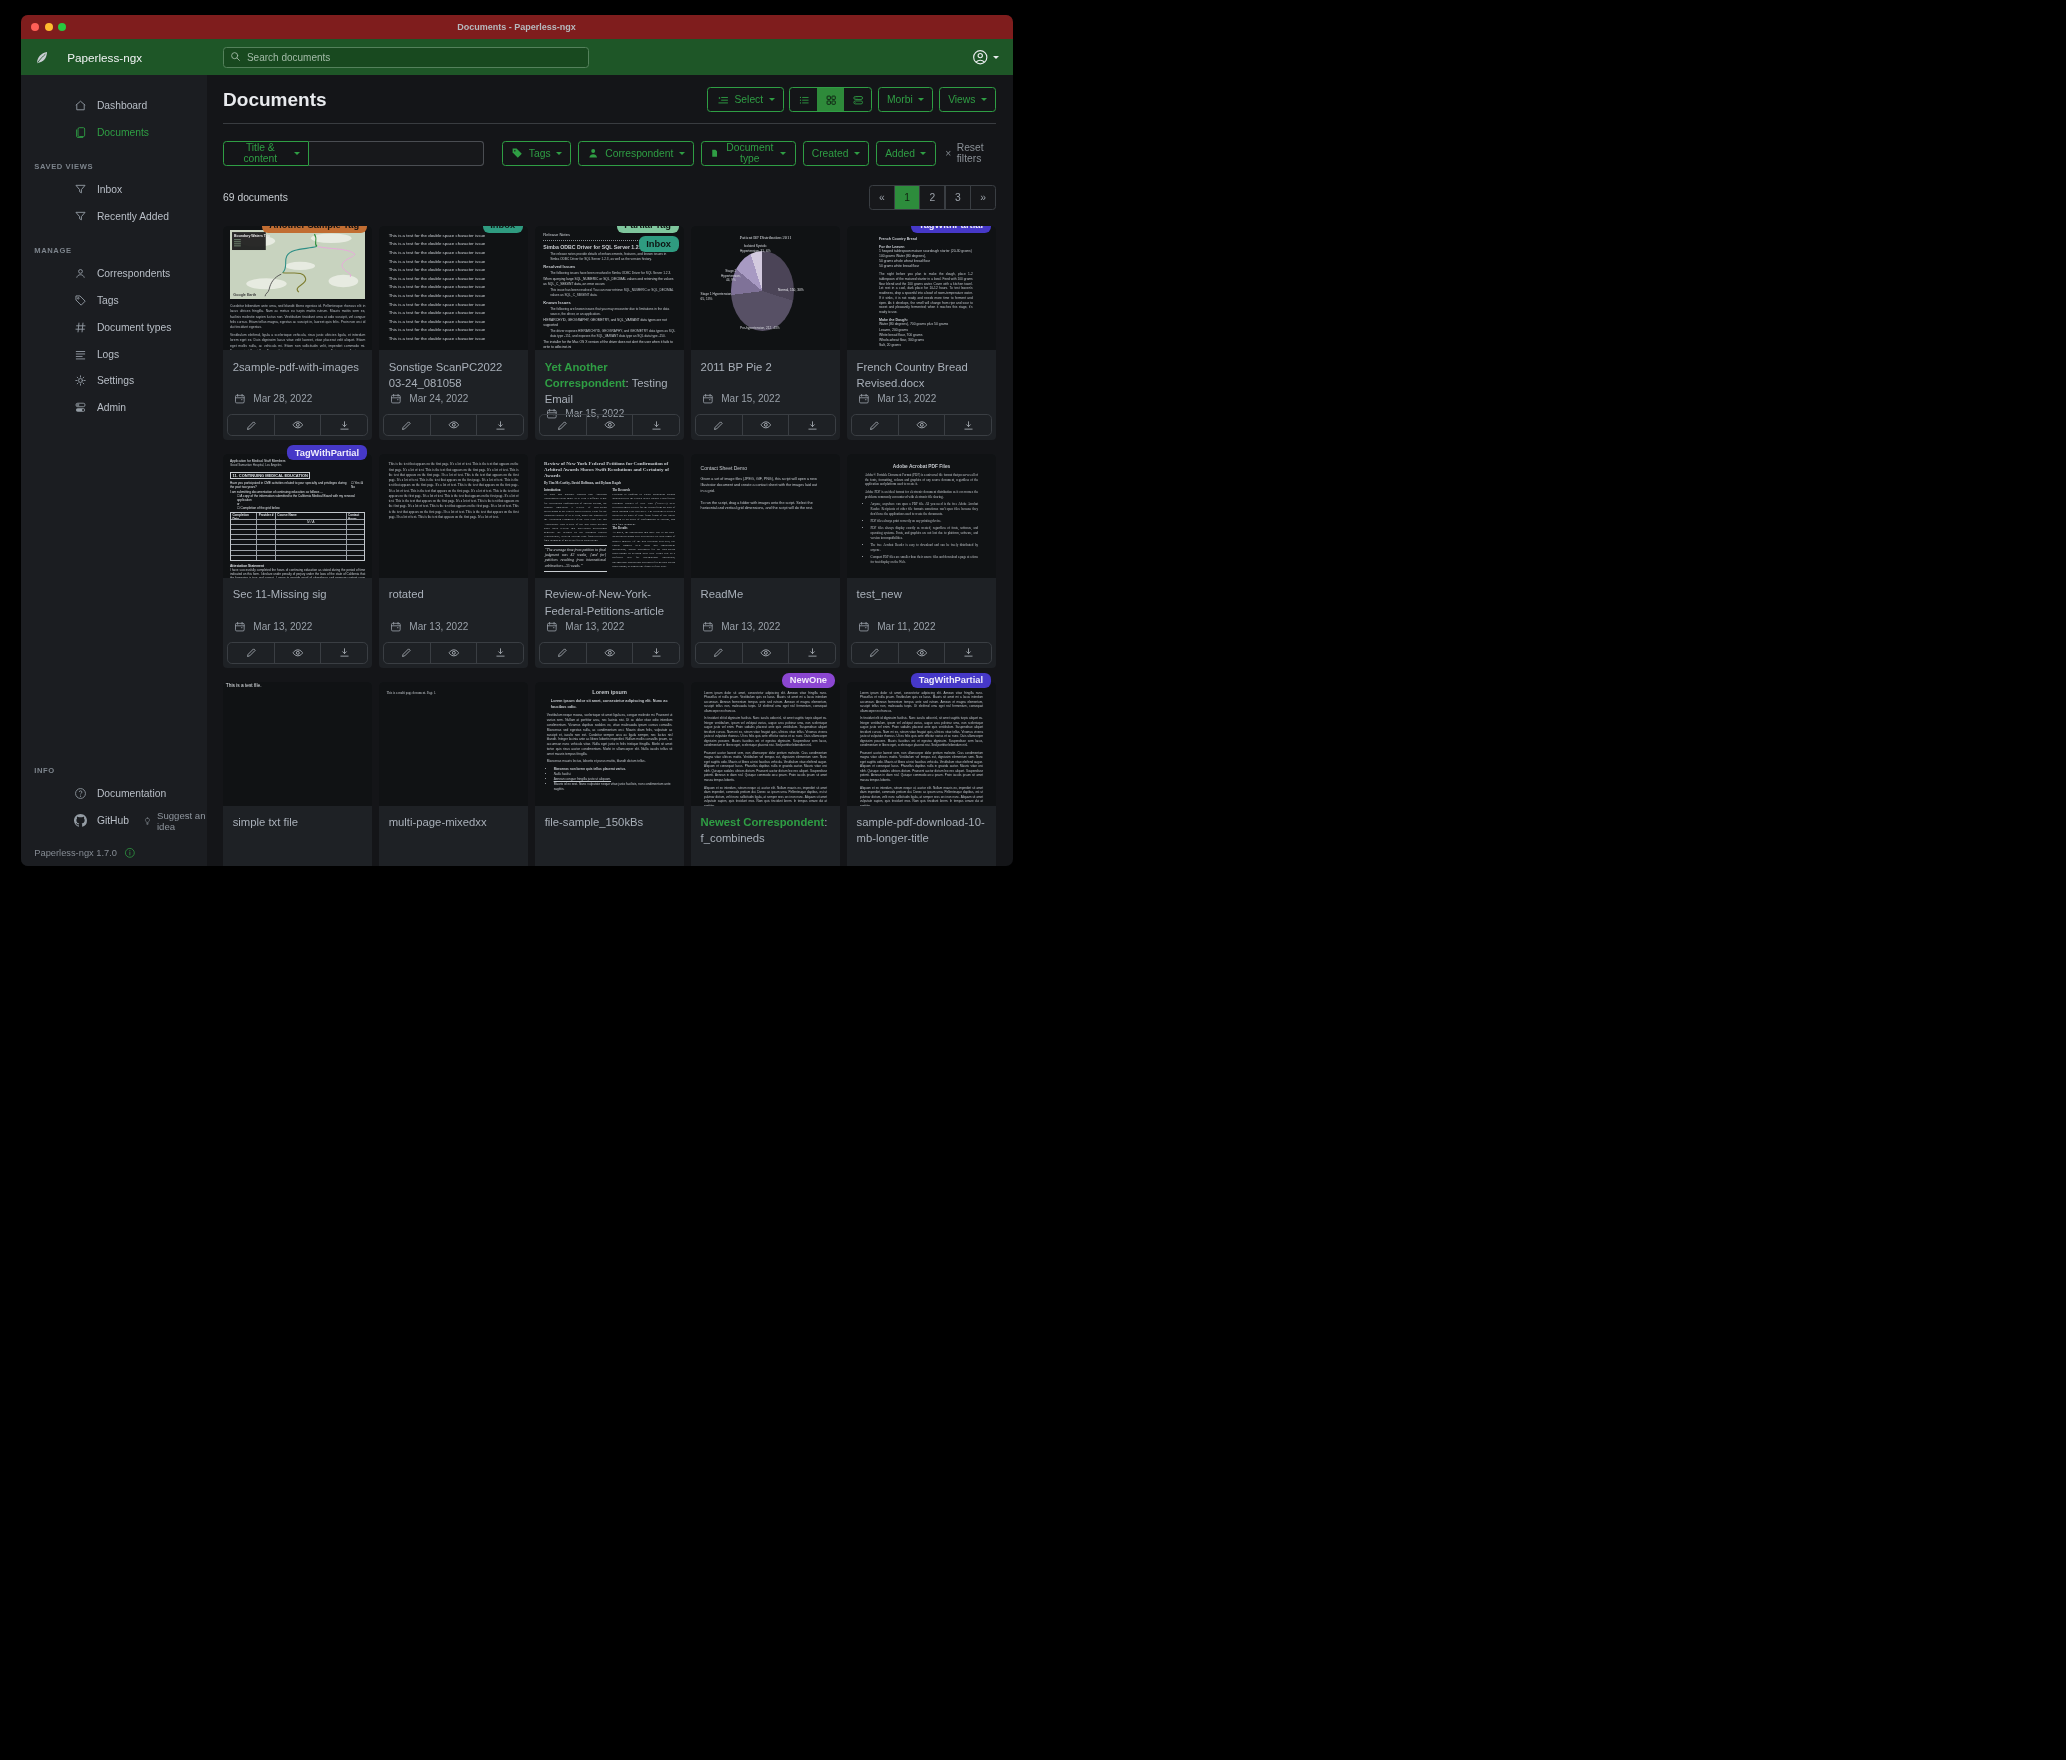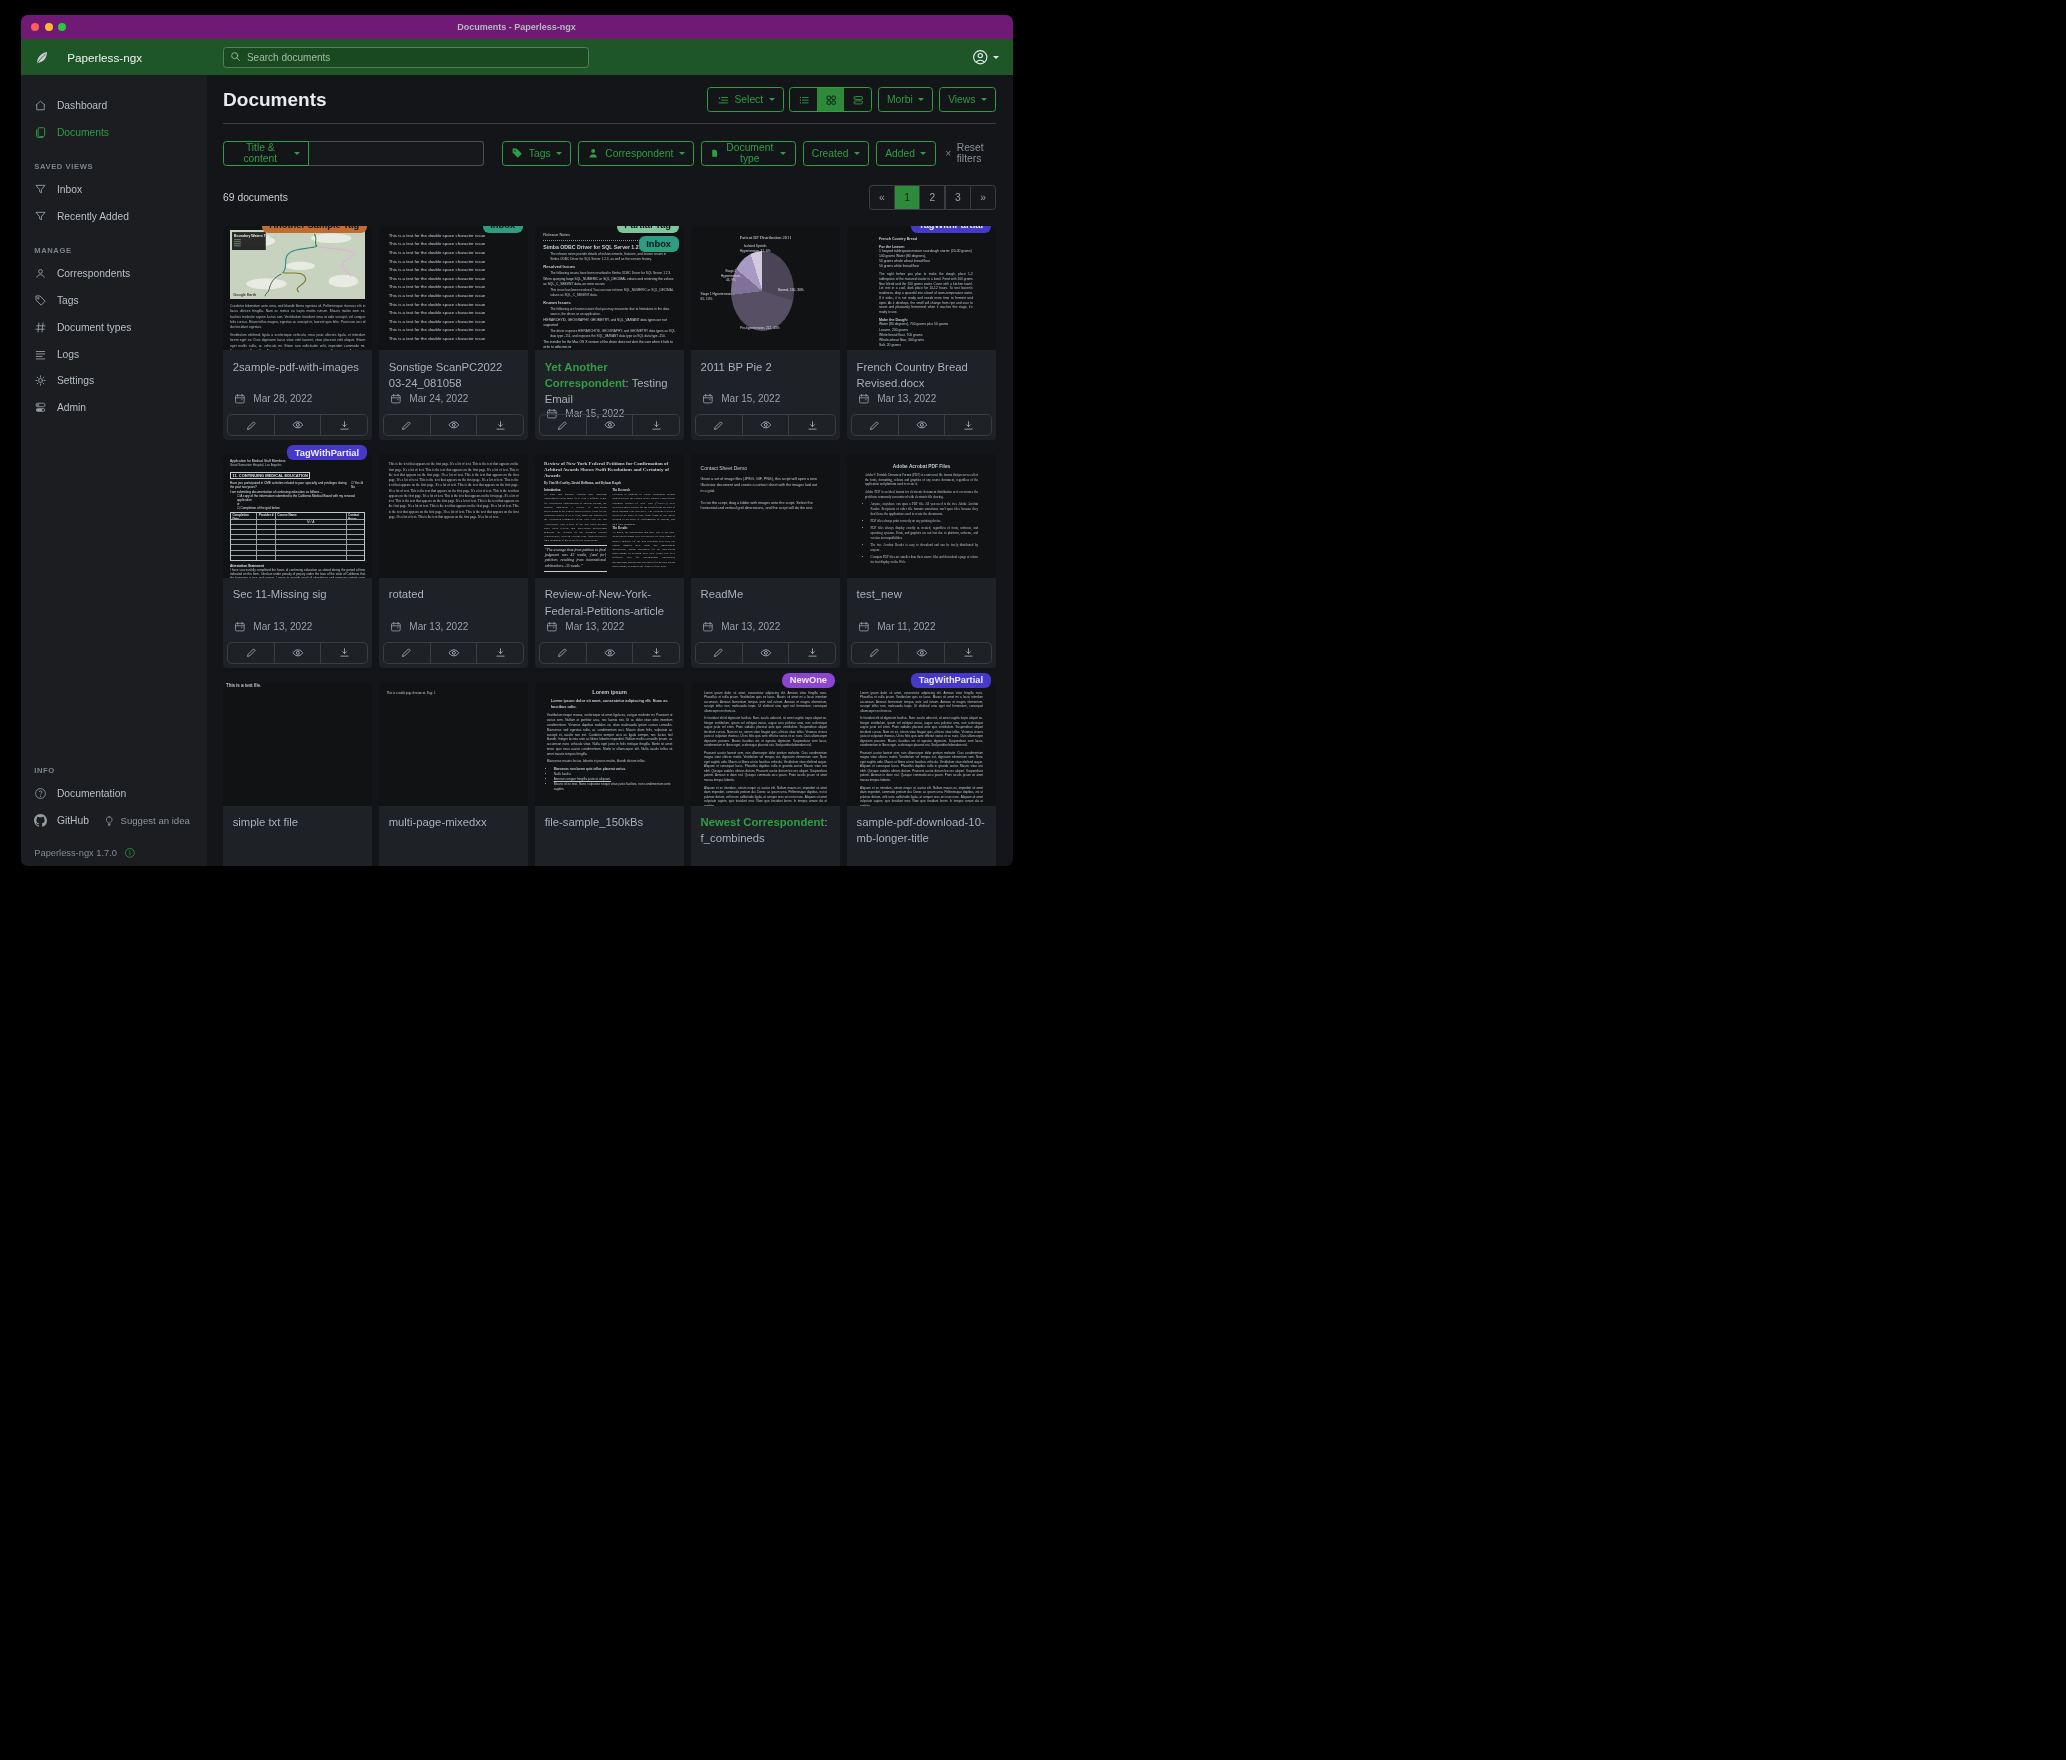--- a/index.html
+++ b/index.html
@@ -8,42 +8,42 @@
     width:1033px; height:880px; position:relative;
     font-family:"Liberation Sans", sans-serif;
   }
   .window {
     position:absolute; left:20.6px; top:15px; width:992px; height:851px;
     background:#141518; border-radius:6.9px; overflow:hidden;
     box-shadow:0 17px 48px rgba(0,0,0,.8);
     display:flex; flex-direction:column;
   }
   
-  .titlebar { flex:none; height:24px; background:#701a75; position:relative;
+  .titlebar { flex:none; height:24px; background:#7f1d1d; position:relative;
     display:flex; align-items:center; justify-content:center; }
   .lights { position:absolute; left:10.3px; top:0; height:100%; display:flex; align-items:center; gap:5.5px; }
   .light { width:8.2px; height:8.2px; border-radius:50%; }
   .light.red{background:#ff5f57}.light.yellow{background:#febc2e}.light.green{background:#28c840}
   .wtitle { color:#b6babe; font-size:9px; font-weight:bold; }
   
   .appbar { flex:none; height:36px; background:#1e5627; display:flex; align-items:center; padding:0 13.7px; }
   .logo { display:flex; align-items:center; gap:18px; width:189px; color:#f1f3f4; font-size:11.7px; }
   .searchbox { width:366px; height:21px; background:#18491f; border:0.7px solid #54815b; border-radius:3.4px;
     display:flex; align-items:center; padding:0 6.2px; gap:4.8px; color:#a3bba8; }
   .searchbox svg { flex:none; }
   .searchbox input { flex:1; background:transparent; border:none; outline:none; color:#dfe8e0; font-size:10px; font-family:inherit; }
   .searchbox input::placeholder { color:#a3bba8; }
   .appbar-spacer { flex:1; }
   .usermenu { display:flex; align-items:center; gap:4.8px; color:#e8ebed; }
   .caret { width:0; height:0; border-left:3.1px solid transparent; border-right:3.1px solid transparent; border-top:3.4px solid currentColor; display:inline-block; }
   
   .bodyrow { flex:1; display:flex; min-height:0; }
   .sidebar { flex:none; width:186px; background:#1b1d21; padding-top:19px; position:relative; }
   .side-item { height:23.4px; margin-bottom:3.4px; display:flex; align-items:center; gap:9.6px; padding:0 13.7px;
-    color:#b9bfc7; font-size:10.3px; cursor:pointer; }
+    color:#b9bfc7; font-size:10.3px; cursor:pointer;margin-left:40px; }
   .side-item .ic { color:#949ca4; }
   .side-item.active { color:#2f9e44; }
   .side-item.active .ic { color:#2f9e44; }
   .caption { margin:18px 0 6.9px; padding:0 13.7px; font-size:7.6px; font-weight:bold; letter-spacing:0.6px; color:#7d848c; }
   .side-bottom { position:absolute; left:0; right:0; bottom:6.9px; }
   .gh-row { display:flex; align-items:center; }
   .gh-row .side-item { flex:none; margin-bottom:0; }
   .suggest { display:flex; align-items:center; gap:5.5px; color:#8f969e; font-size:9.6px; cursor:pointer; }
   .version-row { margin-top:15px; padding:0 13.7px; display:flex; align-items:center; gap:6.9px; color:#868c94; font-size:9.3px; }
   .version-row .ic { color:#2f9e44; }

